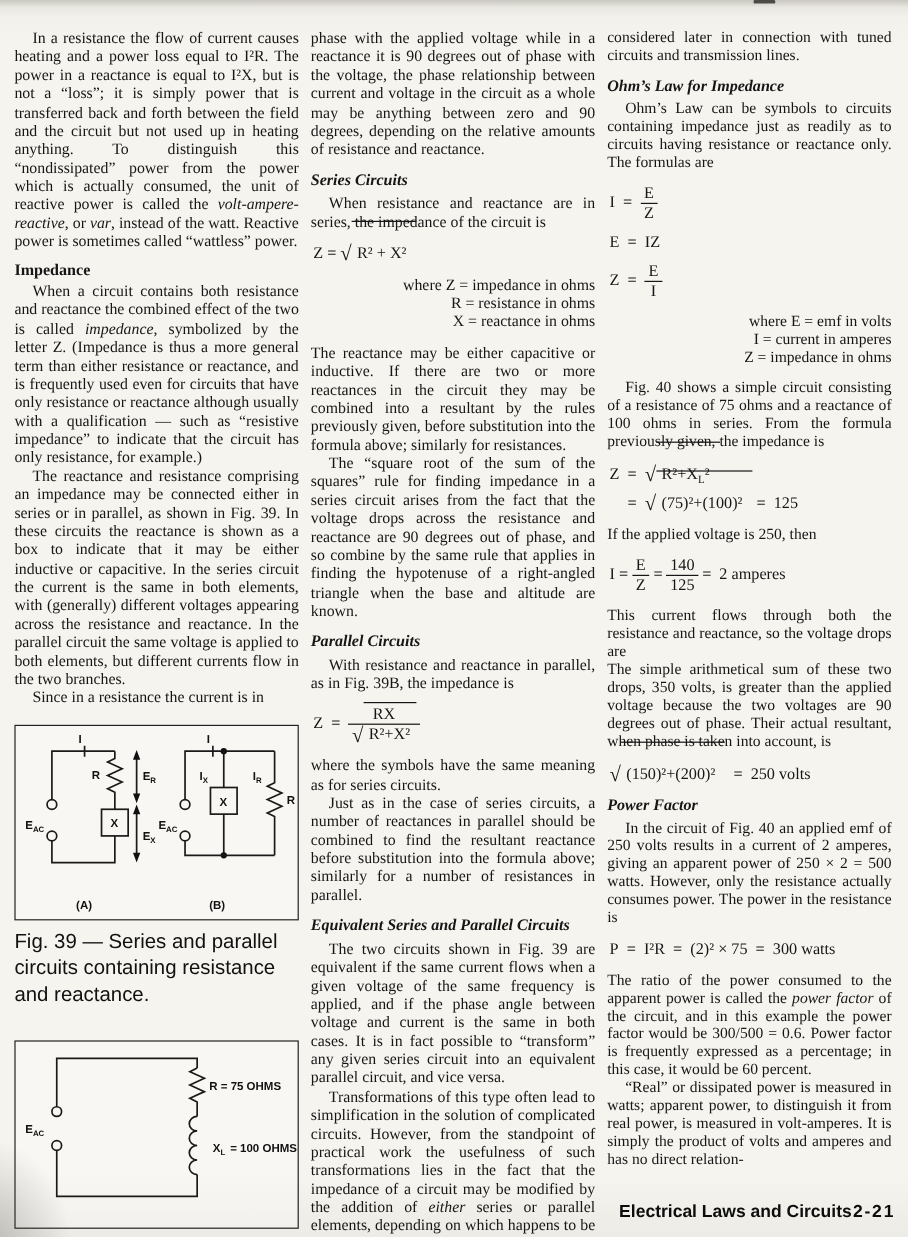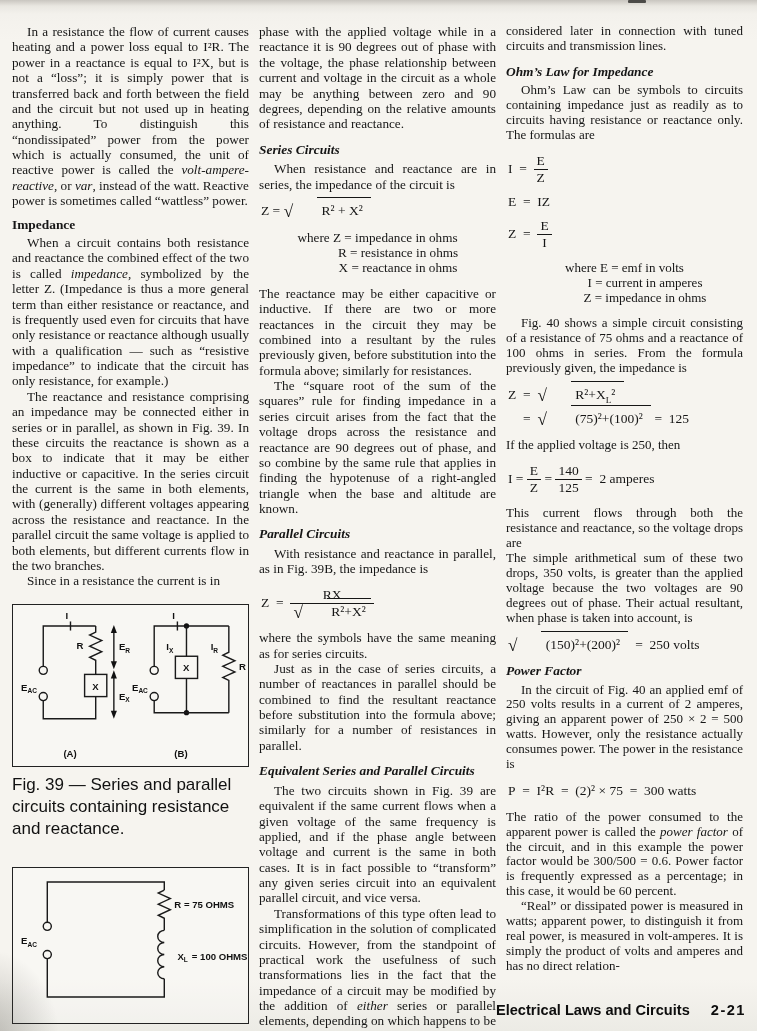--- a/index.html
+++ b/index.html
@@ -26,45 +26,45 @@
   .bhead { font-weight:bold; margin:8px 0 3px; font-size:13.4px; }
   .ihead { font-weight:bold; font-style:italic; margin:10px 0 4px; font-size:13.4px; }
 
   .eq { margin:11px 0 11px 2px; font-size:13.5px; text-align:left; }
   .eq .line + .line { margin-top:9px; }
   .eq .ind { padding-left:15px; }
   .frac { display:inline-flex; flex-direction:column; vertical-align:middle; text-align:center; line-height:1.05; }
   .frac .num { border-bottom:1.3px solid #161616; padding:0 3px 1px; }
   .frac .den { padding:1px 3px 0; }
   .sq { font-size:1.28em; line-height:0; vertical-align:-2px; }
-  .vinc { border-top:1.4px solid #161616; padding:5px 5px 0 1px;margin-left:24px; }
+  .vinc { border-top:1.4px solid #161616; padding:18px 5px 0 1px; }
   sub { font-size:.68em; line-height:0; }
 
-  .where { margin:10px 0; text-align:center; }
+  .where { margin:10px 0; text-align:right; }
   .where .w2 { padding-left:41px; }
 
   .figwrap { margin-top:15px; }
   .figwrap.second { margin-top:27px; }
   .figbox { border:1.7px solid #222; background:rgba(255,255,255,.28); }
   .figbox.f39 { height:163px; }
   .figbox.f40 { height:157px; }
   .figbox svg { display:block; width:100%; height:100%; }
   .figcap { font-family:"Liberation Sans", sans-serif; font-size:17px; line-height:1.3; margin-top:7px; text-align:left; color:#111; }
 
   svg .wire { stroke:#1a1a1a; stroke-width:1.4; fill:none; }
   svg .dot { fill:#111; stroke:none; }
   svg .ah { fill:#111; stroke:none; }
   svg text { font-family:"Liberation Sans", sans-serif; font-size:9.5px; font-weight:bold; fill:#111; }
   svg text .s { font-size:6.5px; }
 
   .footer {
     position:absolute; right:11px; bottom:13px;
     font-family:"Liberation Sans", sans-serif; font-weight:bold; font-size:14.6px; color:#0d0d0d;
   }
-  .footer .pageno { margin-left:21px; letter-spacing:1.5px; }
+  .footer .pageno { margin-left:1px; letter-spacing:1.5px; }
 </style>
 </head>
 <body>
 
 <div class="page">
   <div class="artifact"></div>
 
   <div class="cols">
 
     <div class="col">

